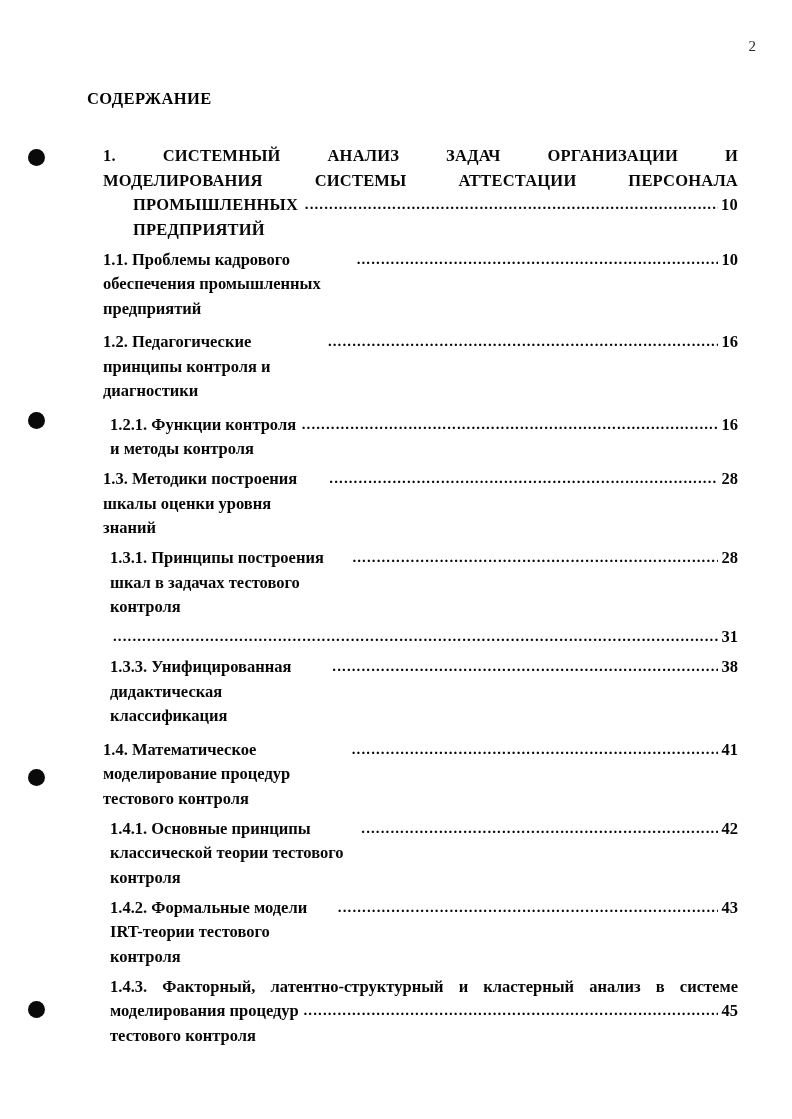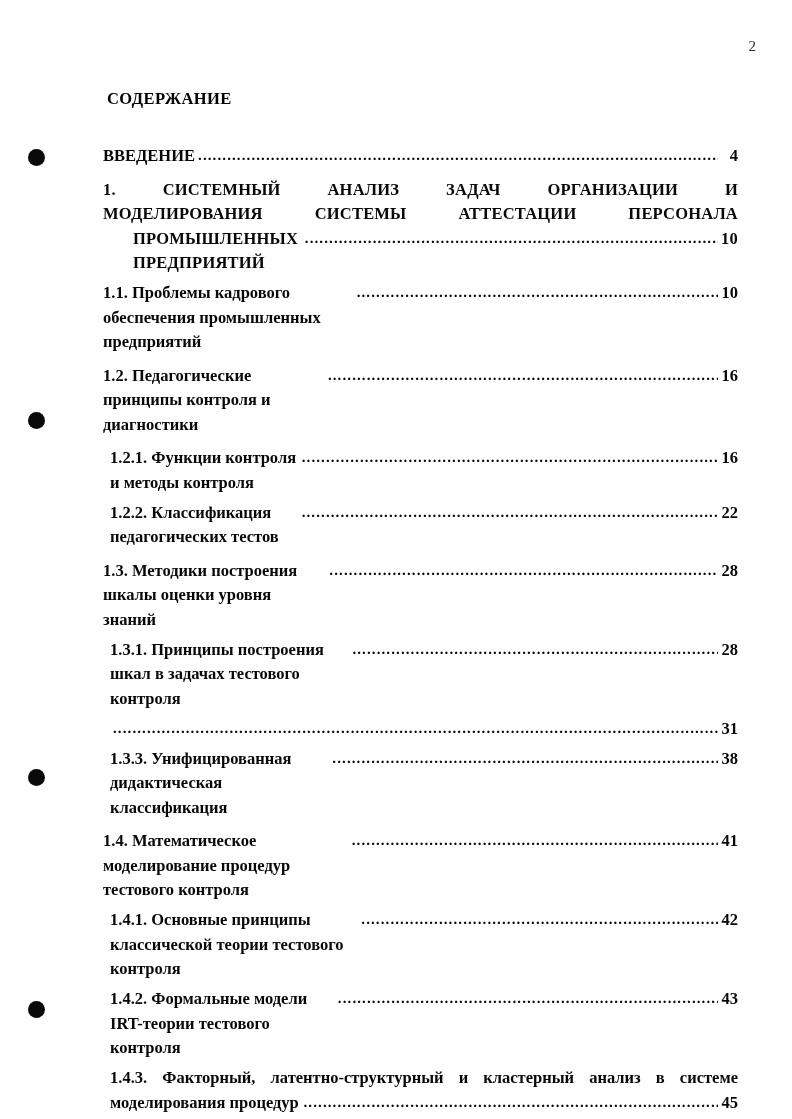--- a/index.html
+++ b/index.html
@@ -34,21 +34,21 @@
     left: 28px;
     width: 17px;
     height: 17px;
     border-radius: 50%;
     background: #0a0a0a;
   }
   
   .toc-title {
     position: absolute;
     top: 89px;
-    left: 107px;
+    left: 87px;
     font-size: 16.5px;
     font-weight: bold;
     letter-spacing: 0.4px;
   }
   
   .toc {
     position: absolute;
     top: 144px;
     left: 103px;
     width: 635px;
@@ -126,27 +126,20 @@
 
   <div class="punch-hole" style="top:149px"></div>
   <div class="punch-hole" style="top:412px"></div>
   <div class="punch-hole" style="top:769px"></div>
   <div class="punch-hole" style="top:1001px"></div>
 
   <div class="toc-title">СОДЕРЖАНИЕ</div>
 
   <div class="toc">
 
-    <div class="entry lvl-1 intro gap-sm">
-      <div class="entry-line">
-        <span class="entry-text">ВВЕДЕНИЕ</span>
-        <span class="leader"></span>
-        <span class="page-num">4</span>
-      </div>
-    </div>
 
     <div class="entry lvl-1 chapter">
       <span class="spaced">1. СИСТЕМНЫЙ АНАЛИЗ ЗАДАЧ ОРГАНИЗАЦИИ И</span>
       <span class="spaced">МОДЕЛИРОВАНИЯ СИСТЕМЫ АТТЕСТАЦИИ ПЕРСОНАЛА</span>
       <div class="entry-line">
         <span class="entry-text">ПРОМЫШЛЕННЫХ ПРЕДПРИЯТИЙ</span>
         <span class="leader"></span>
         <span class="page-num">10</span>
       </div>
     </div>
@@ -168,27 +161,20 @@
     </div>
 
     <div class="entry lvl-2">
       <div class="entry-line">
         <span class="entry-text">1.2.1. Функции контроля и методы контроля</span>
         <span class="leader"></span>
         <span class="page-num">16</span>
       </div>
     </div>
 
-    <div class="entry lvl-2 gap-sm">
-      <div class="entry-line">
-        <span class="entry-text">1.2.2. Классификация педагогических тестов</span>
-        <span class="leader"></span>
-        <span class="page-num">22</span>
-      </div>
-    </div>
 
     <div class="entry lvl-1">
       <div class="entry-line">
         <span class="entry-text">1.3. Методики построения шкалы оценки уровня знаний</span>
         <span class="leader"></span>
         <span class="page-num">28</span>
       </div>
     </div>
 
     <div class="entry lvl-2">

